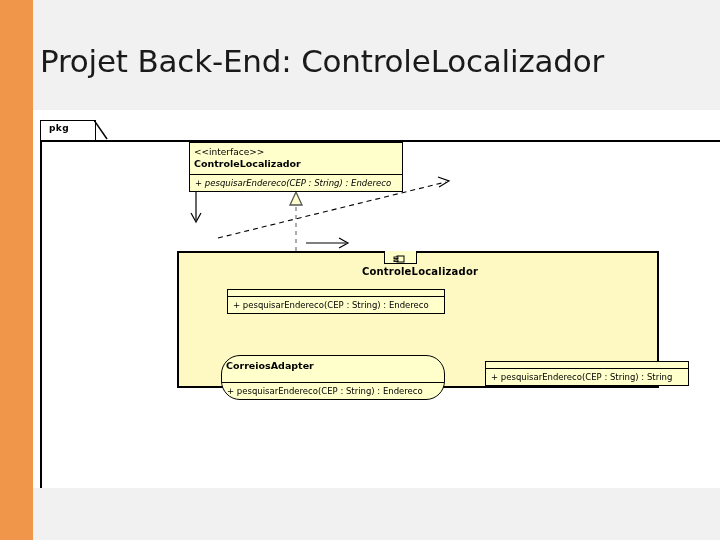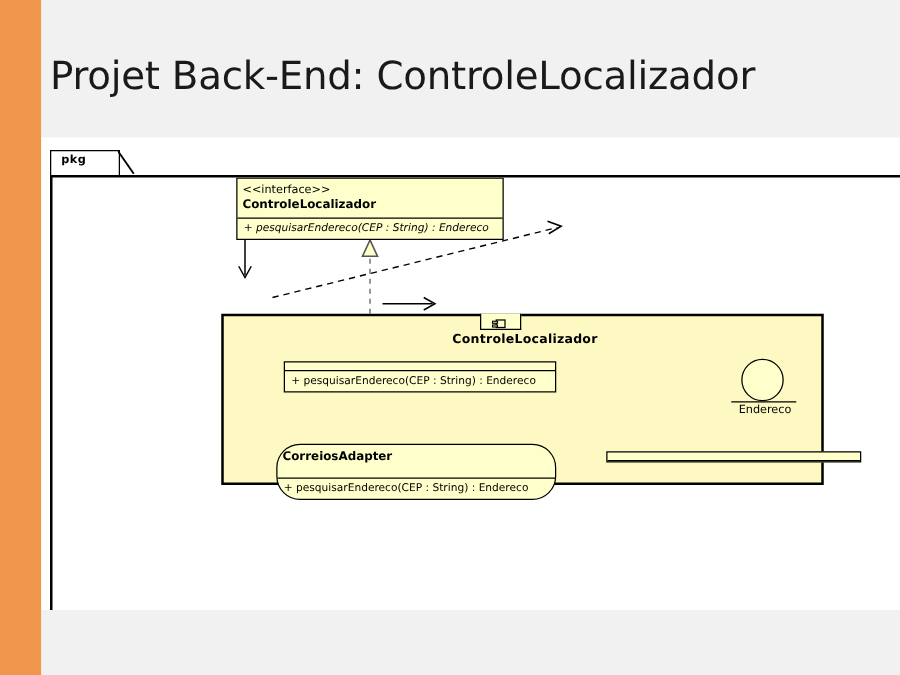--- a/index.html
+++ b/index.html
@@ -293,23 +293,19 @@
       <div class="uml-class" id="adapter-box">
         <div class="hdr">CorreiosAdapter</div>
         <div class="empty-strip"></div>
         <div class="sep"></div>
         <div class="compartment">+ pesquisarEndereco(CEP : String) : Endereco</div>
       </div>
 
       <div class="uml-class" id="middleware-box">
         <div class="empty-strip"></div>
         <div class="sep"></div>
+        <div class="compartment">+ pesquisarEndereco(CEP : String) : String</div>
       </div>
 
-      <div id="endereco-node">
-        <div id="endereco-circle"></div>
-        <div id="endereco-stem"></div>
-        <div id="endereco-label">Endereco</div>
-      </div>
 
     </div>
   </div>
 </div>
 
 </body></html>

